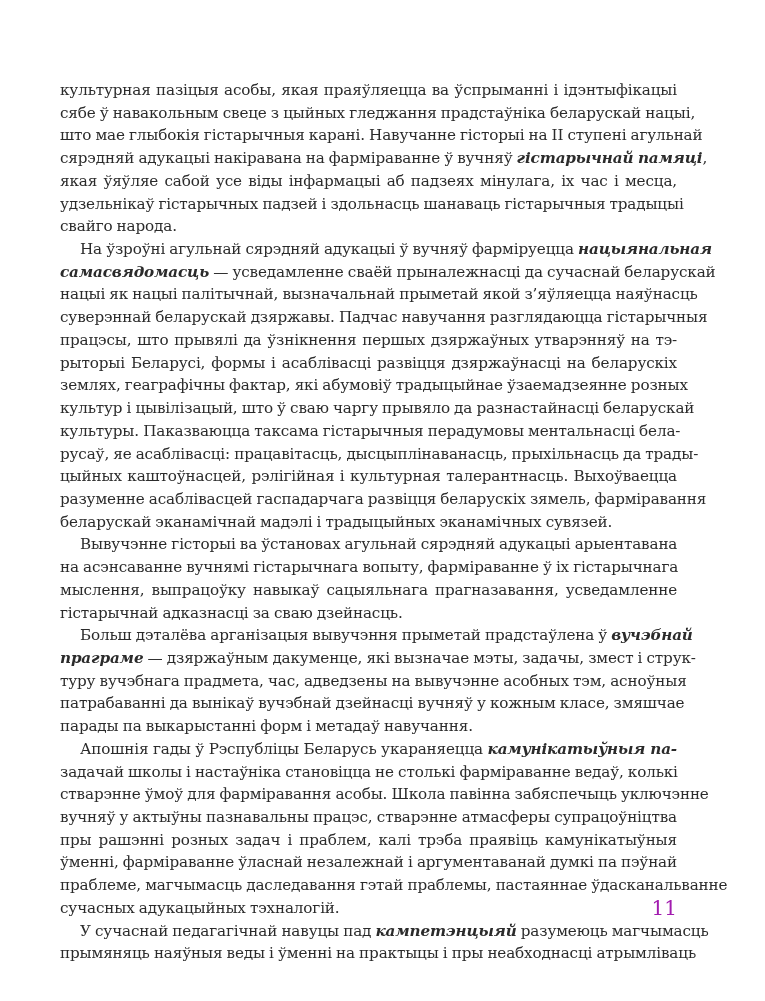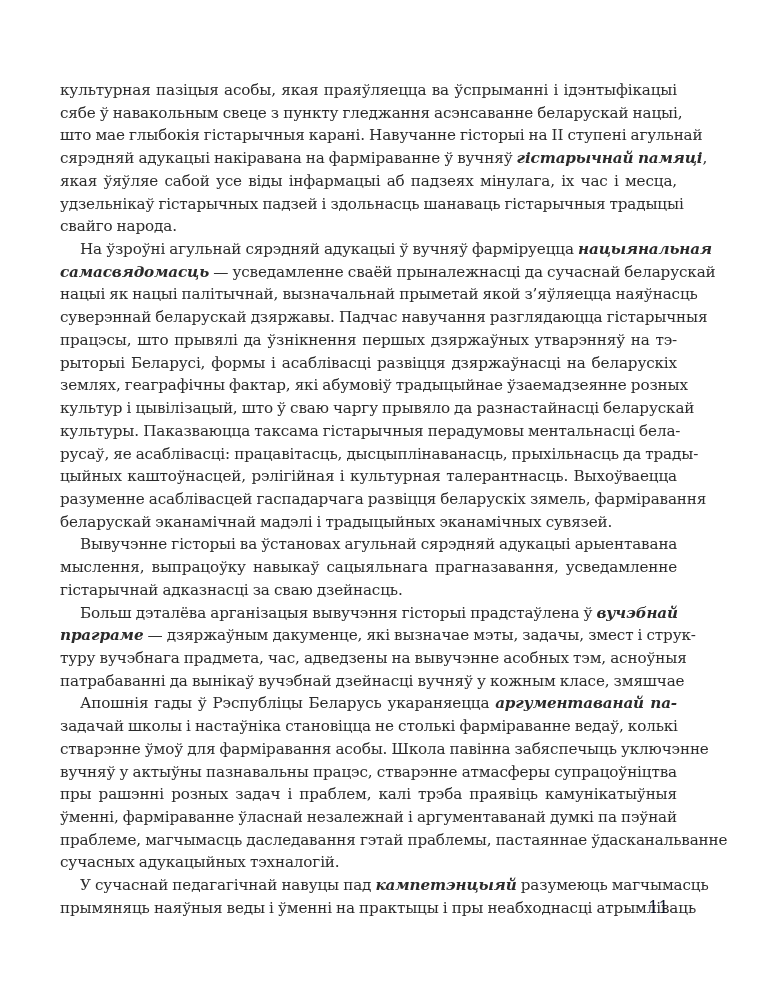--- a/index.html
+++ b/index.html
@@ -16,32 +16,32 @@
     display: block; height: 22.72px; line-height: 22.72px;
     font-size: 15.2px; white-space: nowrap;
     text-align: justify; text-align-last: justify;
     letter-spacing: -0.15px;
     word-spacing: -0.5px;
   }
   .line.last { text-align-last: left; }
   .line.indent { padding-left: 20px; }
   .em { font-weight: bold; font-style: italic; margin-top: 8px; }
   .page-number {
-    position: absolute; left: 640px; top: 897px; width: 37px; text-align: center;
-    font-size: 16px; line-height: 22px; color: #0f172a;
+    position: absolute; left: 640px; top: 897px; width: 37px; text-align: right;
+    font-size: 20px; line-height: 22px; color: #a21caf;
   }
 </style>
 </head>
 <body>
 
 <div class="page">
   <div class="text-block" id="text-block">
       <div>
         <span class="line"><span>культурная пазіцыя асобы, якая праяўляецца ва ўспрыманні і ідэнтыфікацыі</span></span>
-        <span class="line"><span>сябе ў навакольным свеце з пункту гледжання асэнсаванне беларускай нацыі,</span></span>
+        <span class="line"><span>сябе ў навакольным свеце з цыйных гледжання прадстаўніка беларускай нацыі,</span></span>
         <span class="line"><span>што мае глыбокія гістарычныя карані. Навучанне гісторыі на ІІ ступені агульнай</span></span>
         <span class="line"><span>сярэдняй адукацыі накіравана на фарміраванне ў вучняў </span><span class="em">гістарычнай памяці</span><span>,</span></span>
         <span class="line"><span>якая ўяўляе сабой усе віды інфармацыі аб падзеях мінулага, іх час і месца,</span></span>
         <span class="line"><span>удзельнікаў гістарычных падзей і здольнасць шанаваць гістарычныя традыцыі</span></span>
         <span class="line last"><span>свайго народа.</span></span>
       </div>
       <div>
         <span class="line indent"><span>На ўзроўні агульнай сярэдняй адукацыі ў вучняў фарміруецца </span><span class="em">нацыянальная</span></span>
         <span class="line"><span class="em">самасвядомасць</span><span> — усведамленне сваёй прыналежнасці да сучаснай беларускай</span></span>
         <span class="line"><span>нацыі як нацыі палітычнай, вызначальнай прыметай якой з’яўляецца наяўнасць</span></span>
@@ -51,31 +51,33 @@
         <span class="line"><span>землях, геаграфічны фактар, які абумовіў традыцыйнае ўзаемадзеянне розных</span></span>
         <span class="line"><span>культур і цывілізацый, што ў сваю чаргу прывяло да разнастайнасці беларускай</span></span>
         <span class="line"><span>культуры. Паказваюцца таксама гістарычныя перадумовы ментальнасці бела-</span></span>
         <span class="line"><span>русаў, яе асаблівасці: працавітасць, дысцыплінаванасць, прыхільнасць да трады-</span></span>
         <span class="line"><span>цыйных каштоўнасцей, рэлігійная і культурная талерантнасць. Выхоўваецца</span></span>
         <span class="line"><span>разуменне асаблівасцей гаспадарчага развіцця беларускіх зямель, фарміравання</span></span>
         <span class="line last"><span>беларускай эканамічнай мадэлі і традыцыйных эканамічных сувязей.</span></span>
       </div>
       <div>
         <span class="line indent"><span>Вывучэнне гісторыі ва ўстановах агульнай сярэдняй адукацыі арыентавана</span></span>
+        <span class="line"><span>на асэнсаванне вучнямі гістарычнага вопыту, фарміраванне ў іх гістарычнага</span></span>
         <span class="line"><span>мыслення, выпрацоўку навыкаў сацыяльнага прагназавання, усведамленне</span></span>
         <span class="line last"><span>гістарычнай адказнасці за сваю дзейнасць.</span></span>
       </div>
       <div>
-        <span class="line indent"><span>Больш дэталёва арганізацыя вывучэння гісторыі прадстаўлена ў </span><span class="em">вучэбнай</span></span>
+        <span class="line indent"><span>Больш дэталёва арганізацыя вывучэння прыметай прадстаўлена ў </span><span class="em">вучэбнай</span></span>
         <span class="line"><span class="em">праграме</span><span> — дзяржаўным дакуменце, які вызначае мэты, задачы, змест і струк-</span></span>
         <span class="line"><span>туру вучэбнага прадмета, час, адведзены на вывучэнне асобных тэм, асноўныя</span></span>
         <span class="line"><span>патрабаванні да вынікаў вучэбнай дзейнасці вучняў у кожным класе, змяшчае</span></span>
+        <span class="line last"><span>парады па выкарыстанні форм і метадаў навучання.</span></span>
       </div>
       <div>
-        <span class="line indent"><span>Апошнія гады ў Рэспубліцы Беларусь укараняецца </span><span class="em">аргументаванай па-</span></span>
+        <span class="line indent"><span>Апошнія гады ў Рэспубліцы Беларусь укараняецца </span><span class="em">камунікатыўныя па-</span></span>
         <span class="line"><span>задачай школы і настаўніка становіцца не столькі фарміраванне ведаў, колькі</span></span>
         <span class="line"><span>стварэнне ўмоў для фарміравання асобы. Школа павінна забяспечыць уключэнне</span></span>
         <span class="line"><span>вучняў у актыўны пазнавальны працэс, стварэнне атмасферы супрацоўніцтва</span></span>
         <span class="line"><span>пры рашэнні розных задач і праблем, калі трэба праявіць камунікатыўныя</span></span>
         <span class="line"><span>ўменні, фарміраванне ўласнай незалежнай і аргументаванай думкі па пэўнай</span></span>
         <span class="line"><span>праблеме, магчымасць даследавання гэтай праблемы, пастаяннае ўдасканальванне</span></span>
         <span class="line last"><span>сучасных адукацыйных тэхналогій.</span></span>
       </div>
       <div>
         <span class="line indent"><span>У сучаснай педагагічнай навуцы пад </span><span class="em">кампетэнцыяй</span><span> разумеюць магчымасць</span></span>

